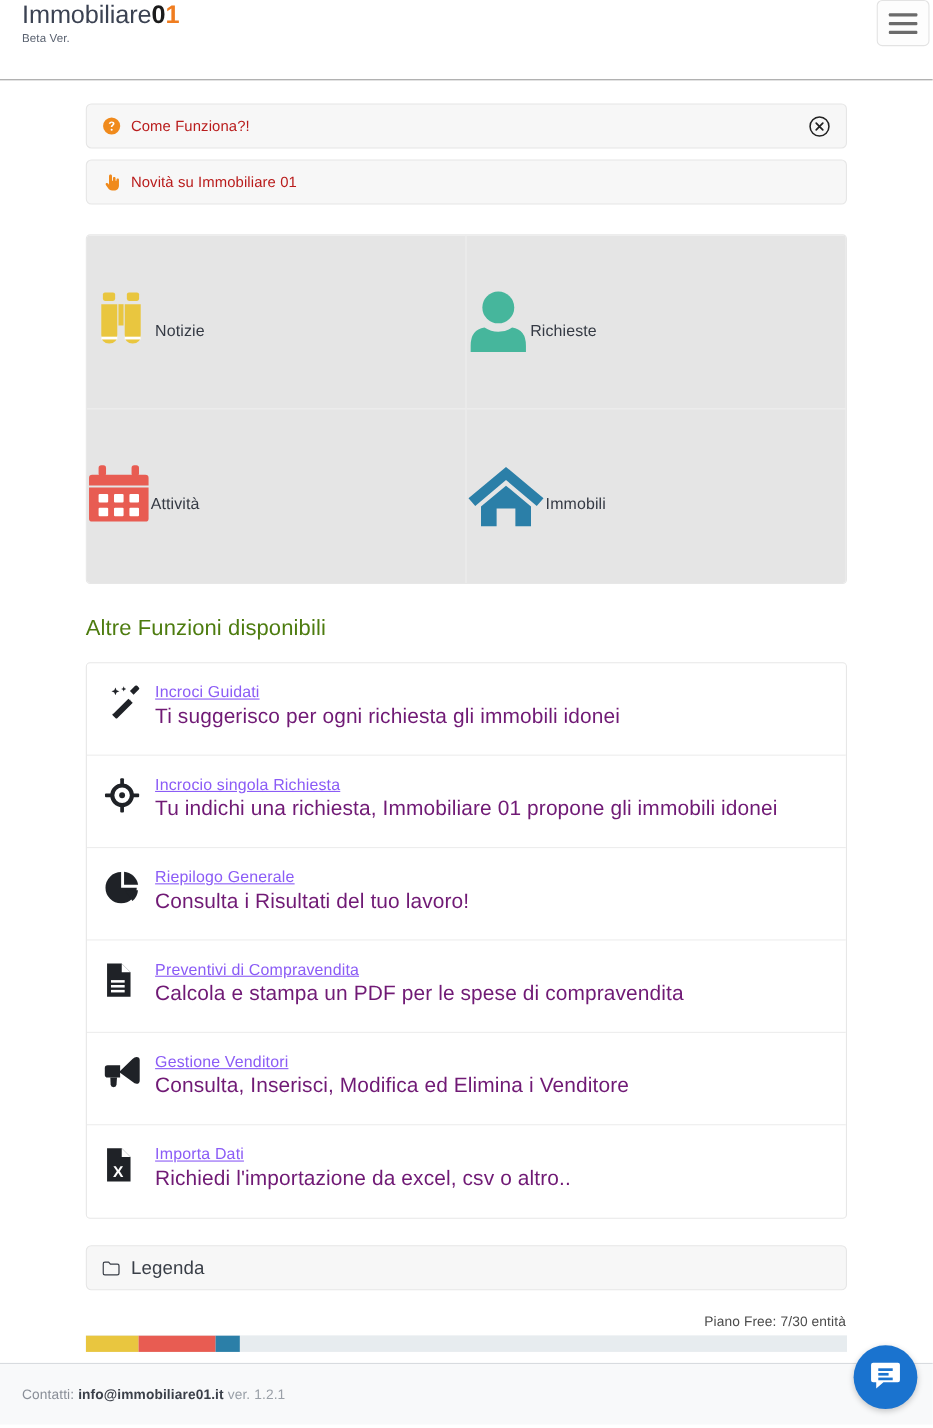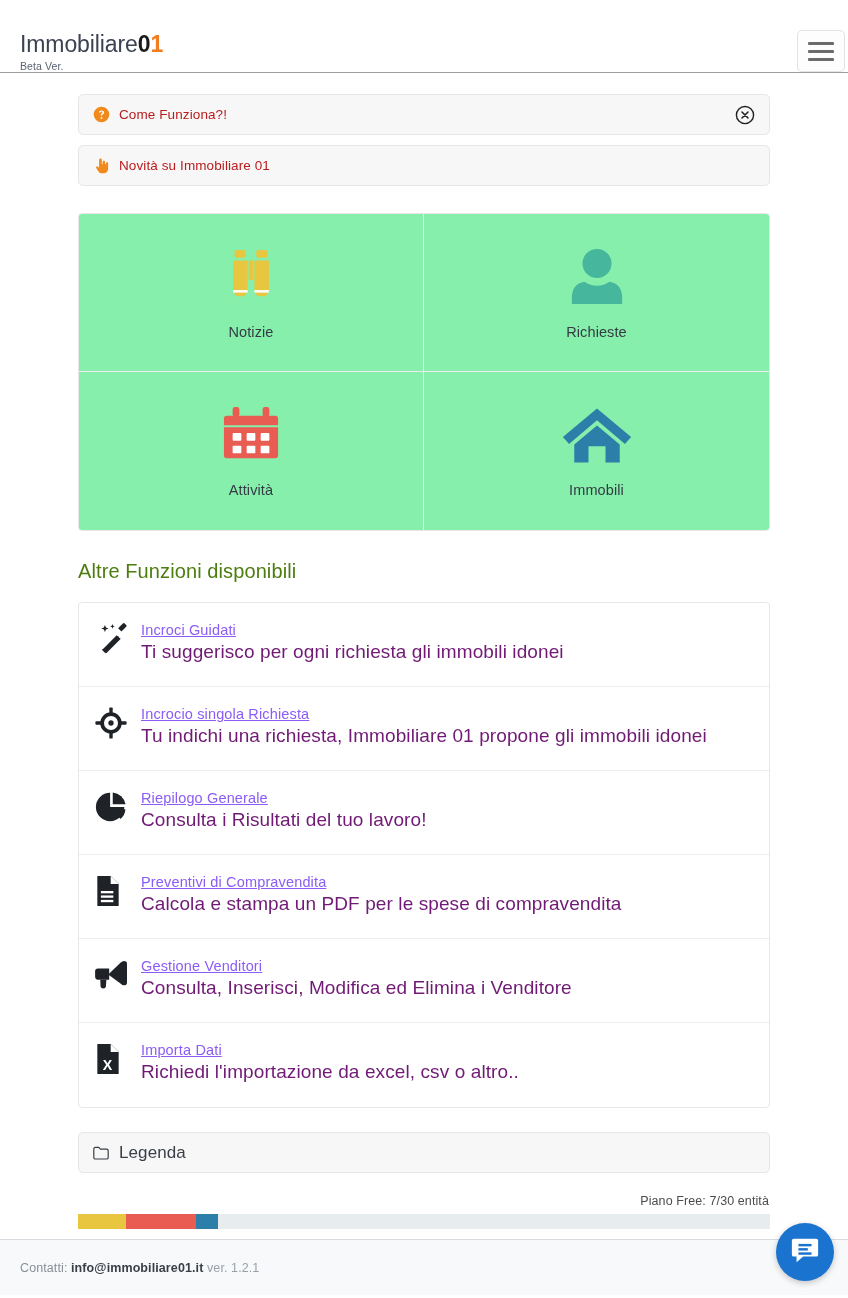--- a/index.html
+++ b/index.html
@@ -12,21 +12,21 @@
   }
   body { position: relative; }
 
   
   .app-header {
     position: relative;
     height: 73px;
     background: #ffffff;
     border-bottom: 1px solid #9e9e9e;
     display: flex;
-    align-items: flex-end;
+    align-items: flex-start;
     justify-content: space-between;
     padding: 0 3px 0 20px;
   }
   .brand { display: flex; flex-direction: column; justify-content: center; }
   .brand-title {
     font-size: 23px;
     font-weight: 400;
     color: #3b4252;
     letter-spacing: -0.1px;
     line-height: 1.15;
@@ -92,25 +92,24 @@
     display: grid;
     grid-template-columns: 1fr 1fr;
     border: 1px solid #e7e7e7;
     border-radius: 4px;
     background: #ffffff;
     overflow: hidden;
   }
   .card {
     height: 158px;
     display: flex;
-    flex-direction: column;
+    flex-direction: row;
     align-items: center;
-    justify-content: center;
-    cursor: pointer;
-    background: #86efac;
+    cursor: pointer;
+    background: #e5e5e5;
   }
   .card:nth-child(1) { border-right: 1px solid #ededed; border-bottom: 1px solid #ededed; }
   .card:nth-child(2) { border-bottom: 1px solid #ededed; }
   .card:nth-child(3) { border-right: 1px solid #ededed; }
   .card-icon { height: 62px; display: flex; align-items: center; justify-content: center; }
   .card-label {
     margin-top: 16px;
     font-size: 14.5px;
     color: #353a44;
     letter-spacing: 0.1px;

